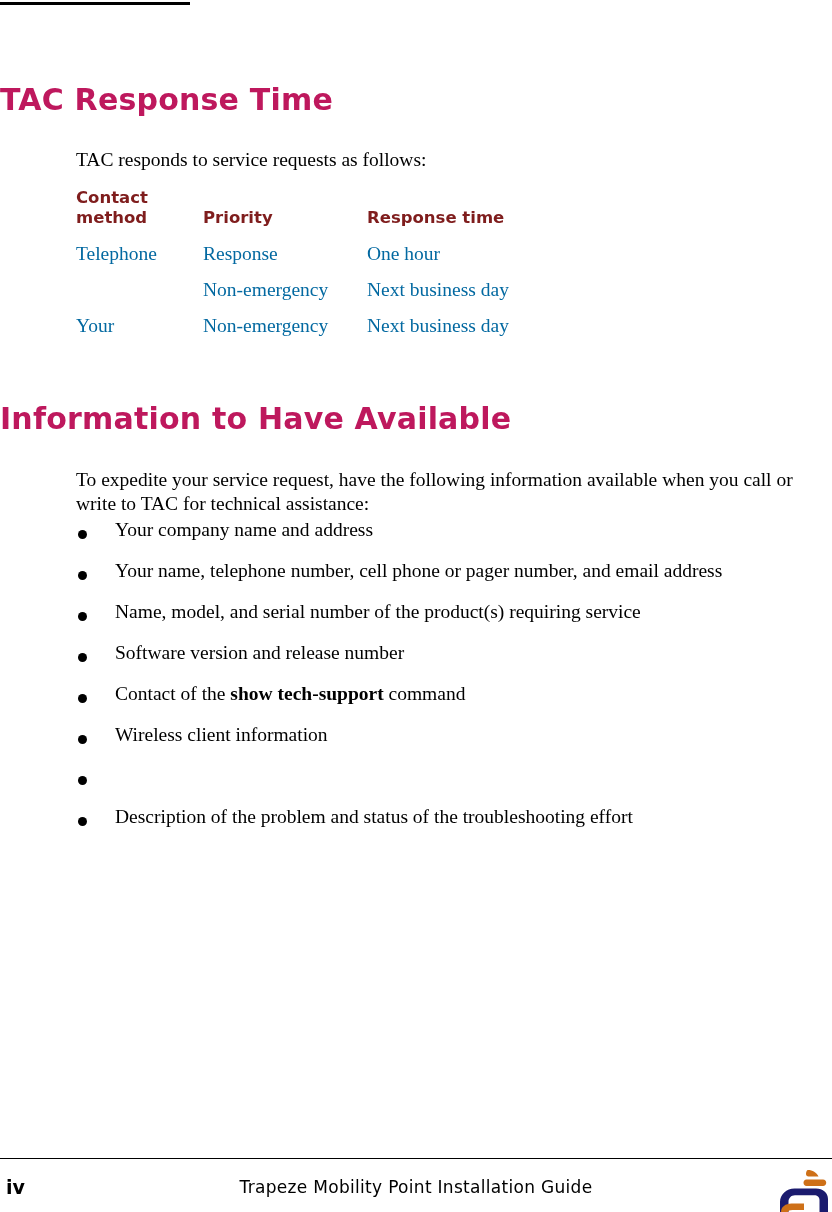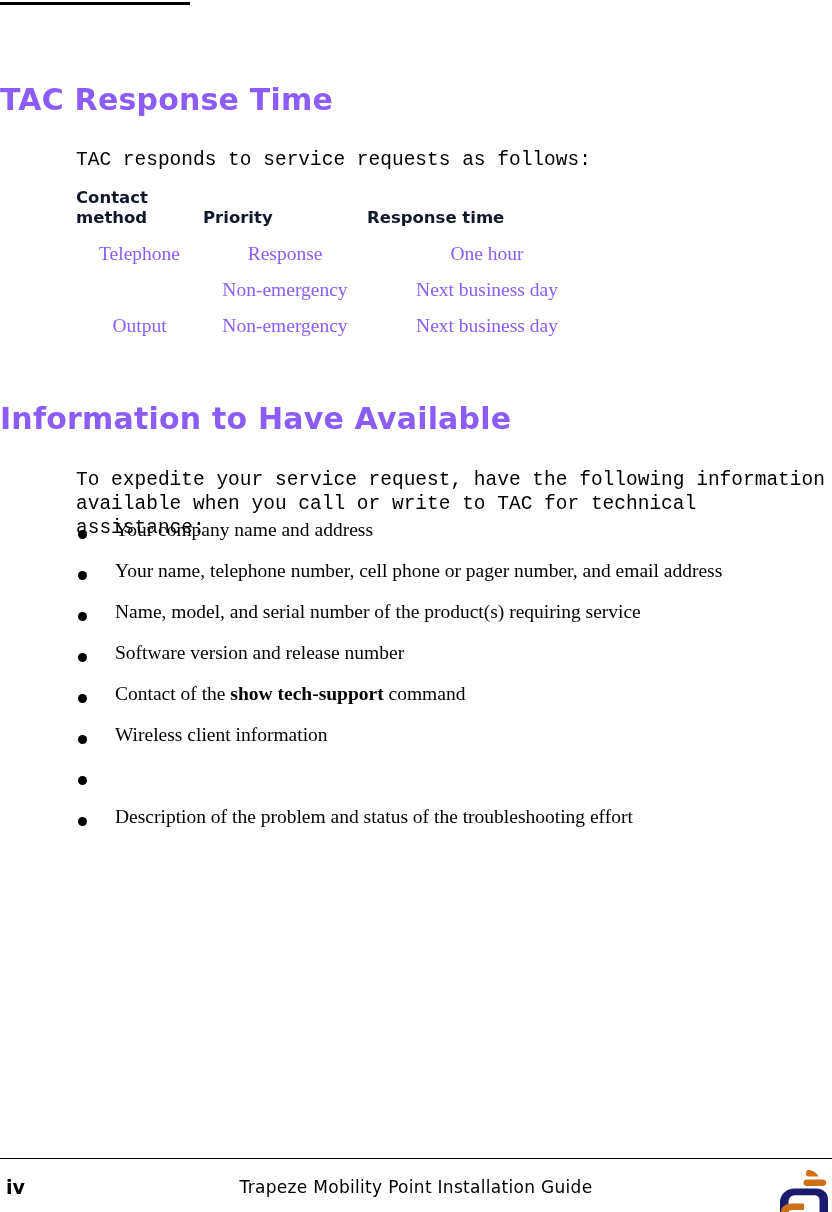--- a/index.html
+++ b/index.html
@@ -29,30 +29,30 @@
 
   
   .h1 {
     position: absolute;
     left: 0;
     font-family: "DejaVu Sans", "Liberation Sans", sans-serif;
     font-weight: bold;
     font-size: 30px;
     letter-spacing: 0.2px;
     line-height: 34px;
-    color: #8b5cf6;
+    color: #be185d;
     white-space: nowrap;
   }
   .h1-tac { top: 63px; }
   .h1-info { top: 382px; }
 
   
   .para {
     position: absolute;
-    font-family: Liberation Mono, monospace;
+    font-family: Liberation Serif, serif;
     font-size: 19.5px;
     line-height: 24px;
     color: #000000;
   }
   .para-intro {
     left: 76px;
     top: 128px;
     width: 700px;
   }
   .para-expedite {
@@ -69,30 +69,30 @@
     border-collapse: collapse;
   }
   .tac-table th {
     font-family: "DejaVu Sans", "Liberation Sans", sans-serif;
     font-weight: bold;
     font-size: 16.5px;
     line-height: 20px;
     text-align: left;
     vertical-align: bottom;
     padding: 0 0 8px 0;
-    color: #0f172a;
+    color: #7f1d1d;
   }
   .tac-table td {
     font-family: "Liberation Serif", "DejaVu Serif", serif;
     font-size: 19.5px;
     line-height: 20px;
-    text-align: center;
+    text-align: left;
     vertical-align: top;
     padding: 8px 0 8px 0;
-    color: #8b5cf6;
+    color: #0369a1;
     white-space: nowrap;
   }
   .col-1 { width: 127px; }
   .col-2 { width: 164px; }
   .col-3 { width: 240px; }
   .th-contact { white-space: pre-line; }
 
   
   .bullets {
     position: absolute;
@@ -190,21 +190,21 @@
         <td class="col-1">Telephone</td>
         <td class="col-2">Response</td>
         <td class="col-3">One hour</td>
       </tr>
       <tr>
         <td class="col-1"></td>
         <td class="col-2">Non-emergency</td>
         <td class="col-3">Next business day</td>
       </tr>
       <tr>
-        <td class="col-1">Output</td>
+        <td class="col-1">Your</td>
         <td class="col-2">Non-emergency</td>
         <td class="col-3">Next business day</td>
       </tr>
     </tbody>
   </table>
 
   <h1 class="h1 h1-info">Information to Have Available</h1>
 
   <p class="para para-expedite">To expedite your service request, have the following information available when you call or write to TAC for technical assistance:</p>
 

